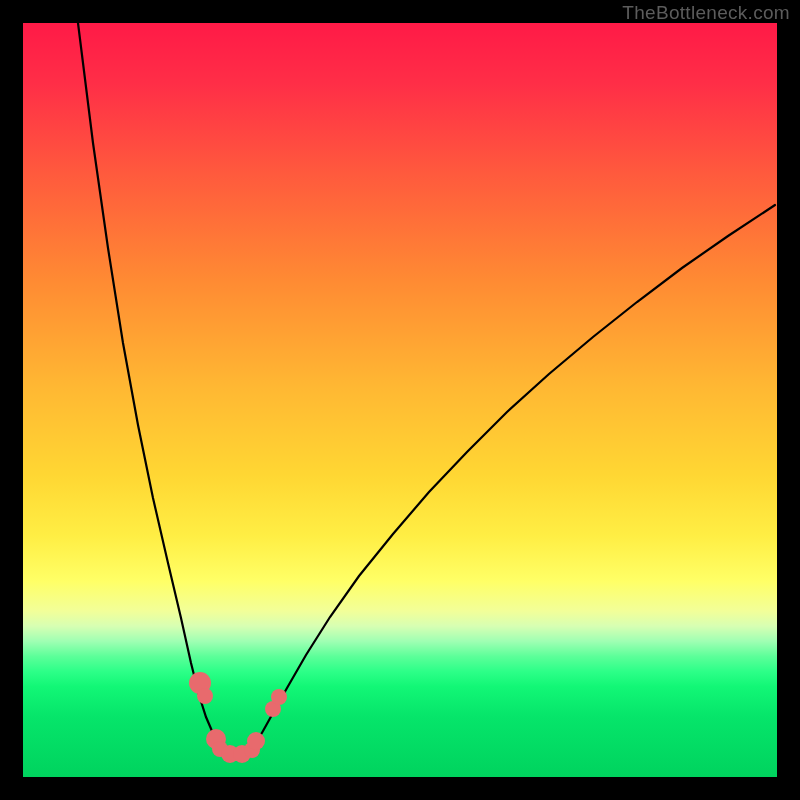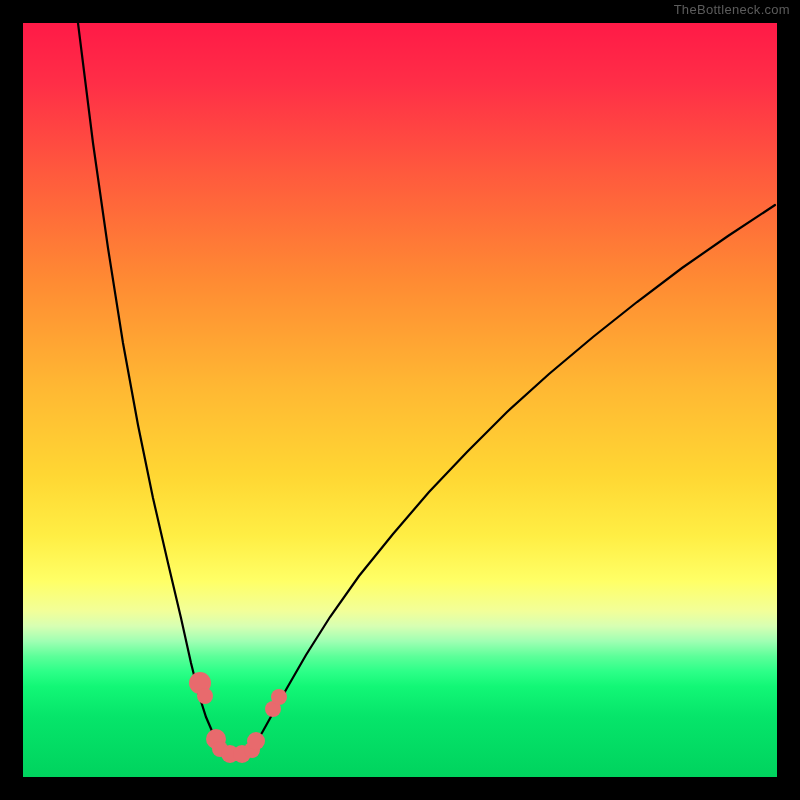--- a/index.html
+++ b/index.html
@@ -34,21 +34,21 @@
       #12f776 88%,
       #06e56a 92%,
       #00d35e 100%
     );
   }
   .watermark {
     position: absolute;
     top: 2px;
     right: 10px;
     color: #5c5c5c;
-    font-size: 13px;
+    font-size: 19px;
     font-weight: 500;
     letter-spacing: 0.3px;
   }
   svg.curves {
     position: absolute;
     left: 0;
     top: 0;
     width: 754px;
     height: 754px;
   }

